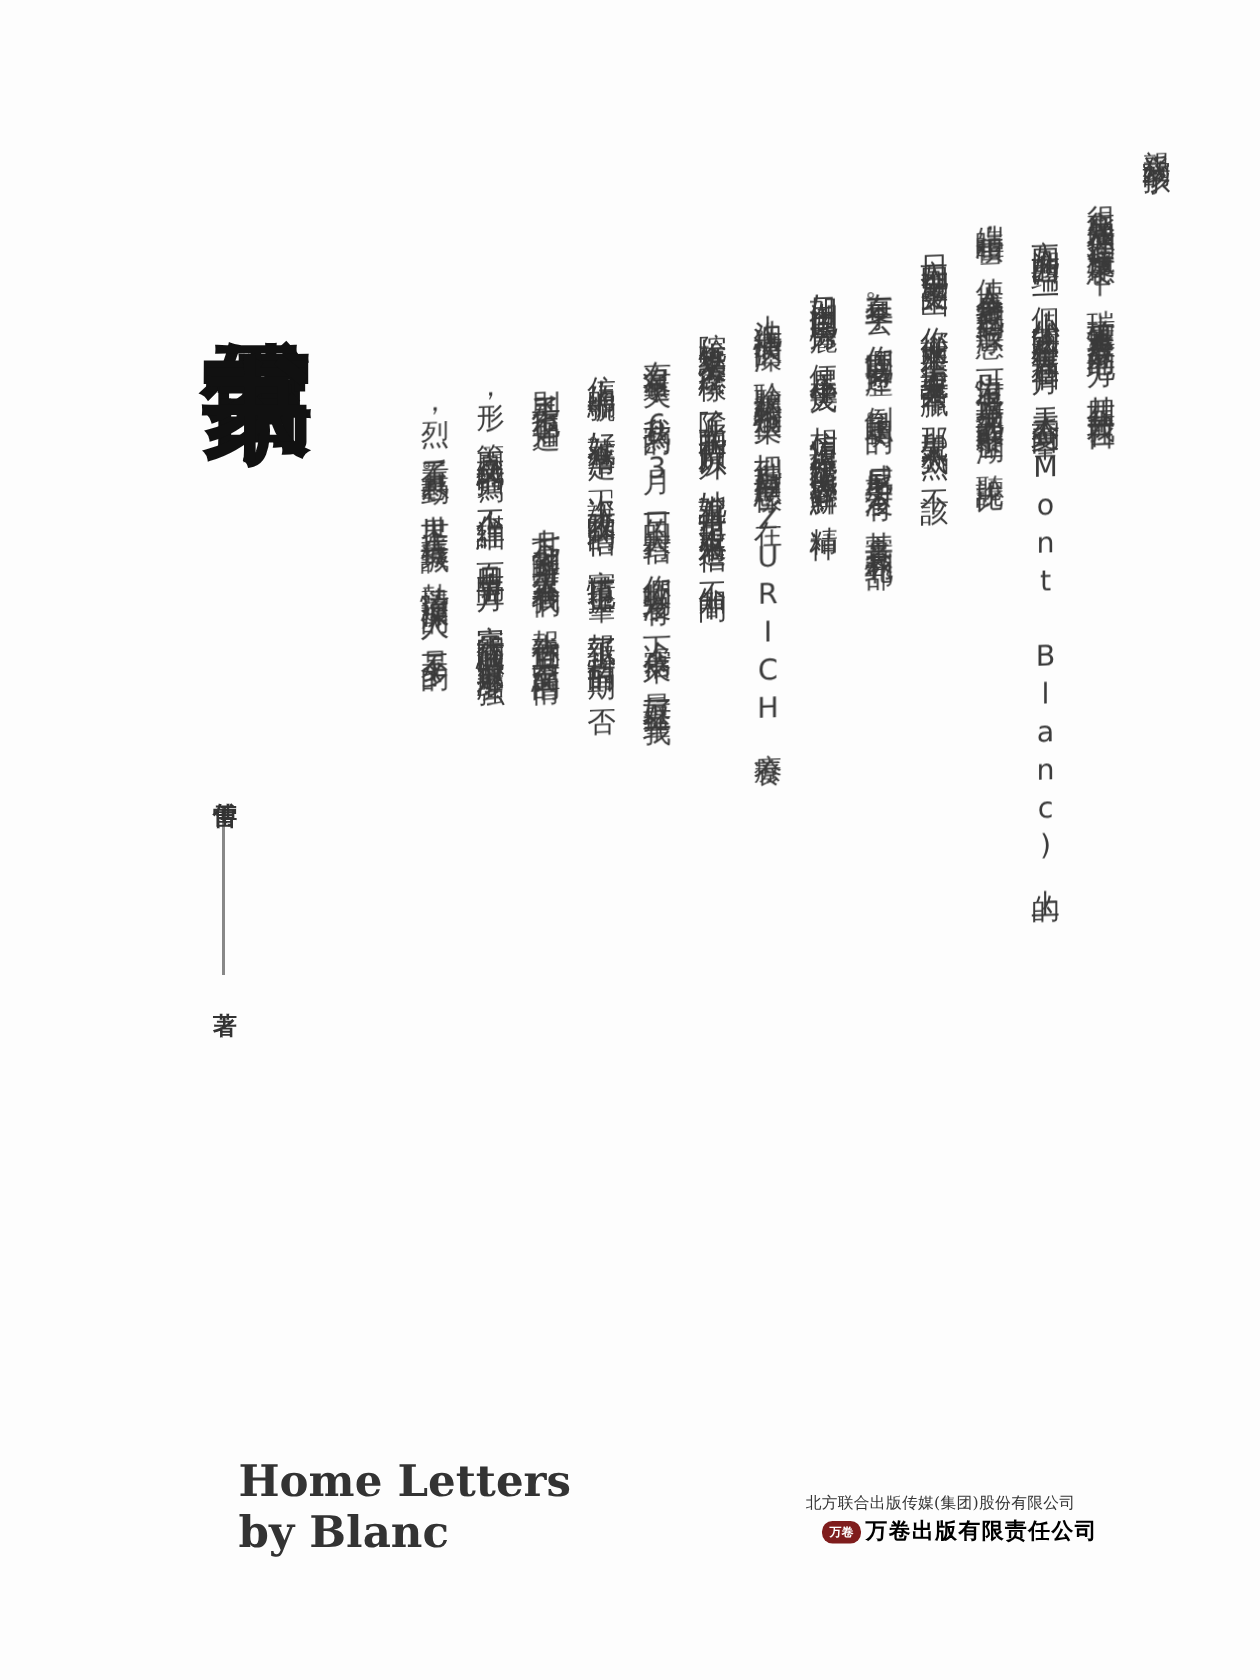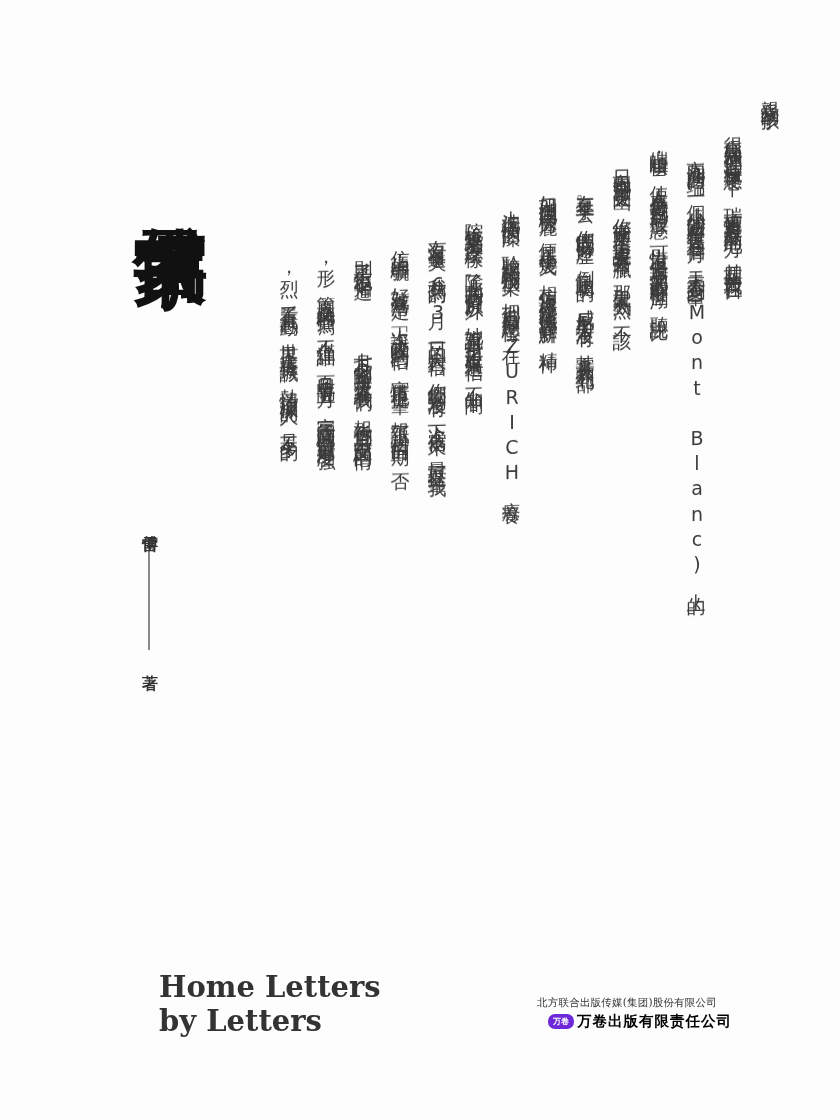--- a/index.html
+++ b/index.html
@@ -36,21 +36,21 @@
     }
     .letter-col.greeting { margin-top: 0; }
     .en-title {
       position: absolute; left: 115px; top: 970px; width: 260px;
       font-family: "DejaVu Serif", serif; font-size: 29px; line-height: 34px; color: #333; font-weight: bold; margin-left: 44px;
     }
     .publisher { position: absolute; left: 522px; top: 994px; width: 210px; text-align: right; }
     .pub-line1 { font-size: 10.5px; color: #333; font-weight: normal; letter-spacing: 0.2px; line-height: 16px; text-align: center; }
     .pub-line2 { display: flex; align-items: center; justify-content: flex-end; margin-top: 2px; gap: 3px; }
     .seal {
-      width: 26px; height: 15px; background: #6d28d9; border-radius: 7px;
+      width: 26px; height: 15px; background: #7f1d1d; border-radius: 7px;
       color: #fff; font-size: 8px; line-height: 15px; text-align: center; font-weight: bold;
     }
     .pub-name { font-size: 14.5px; color: #000000; font-weight: bold; letter-spacing: 1px; line-height: 18px; }
   </style>
 </head>
 <body>
 
 <div class="cover">
 
   <div class="title-v">傅雷家书</div>
@@ -73,21 +73,21 @@
     <div class="letter-col" style="margin-top:122px">院檢查結果又怎麼樣？除了北京的明信片以外，她說五月十日起沒有來過信，不知中間</div>
     <div class="letter-col" style="margin-top:140px">有沒有遺失？我寫的6月3日的一大封信，你們收到沒有？下次寫信來，最好提一筆我</div>
     <div class="letter-col" style="margin-top:150px">信上的編號，好藏查清楚。上次說「未收到的信」，實情也提一筆，報紙上一封信的日期，否</div>
     <div class="letter-col" style="margin-top:160px">則丢了信也不知道。　　七月下旬勃隆斯丹夫人來看我們，報告你們二月中會面的情</div>
     <div class="letter-col" style="margin-top:170px">形，簡直交織的描寫，不僅詳細，而且事隔五月，字裏行間的感情還是那麼強</div>
     <div class="letter-col" style="margin-top:180px">烈，看了真感動。世界上這樣真誠，熱情這樣深的人，是不多的！</div>
   </div>
 
   <div class="en-title">
     <div>Home Letters</div>
-    <div>by Letters</div>
+    <div>by Blanc</div>
   </div>
 
   <div class="publisher">
     <div class="pub-line1">北方联合出版传媒(集团)股份有限公司</div>
     <div class="pub-line2">
       <span class="seal">万卷</span>
       <span class="pub-name">万卷出版有限责任公司</span>
     </div>
   </div>
 

